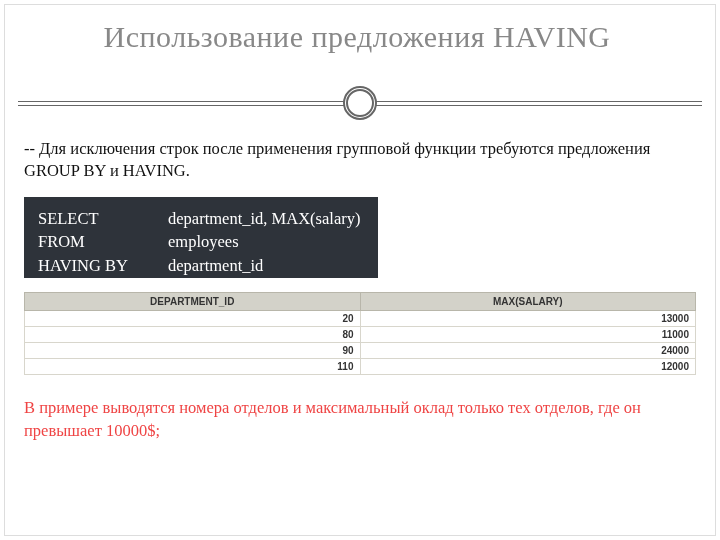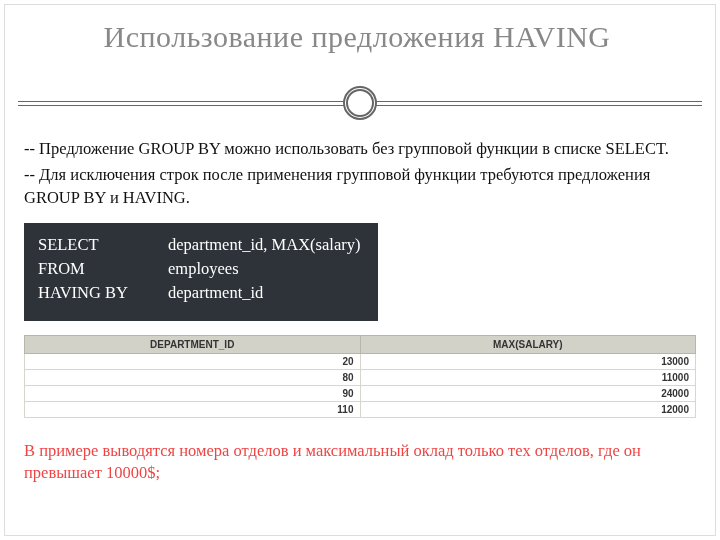--- a/index.html
+++ b/index.html
@@ -14,21 +14,21 @@
   }
   .divider .lines::before { top: -2px; }
   .divider .lines::after { top: 2px; }
   .divider .ring {
     position: absolute; left: 50%; top: 50%; transform: translate(-50%,-50%);
     width: 34px; height: 34px; border: 5px double #666; border-radius: 50%; background: #fff;
   }
   .body { padding: 18px 24px 0 24px; }
   .para { font-size: 16.5px; line-height: 1.35; color: #111; margin-bottom: 4px; }
   .sql-box {
-    background: #2e333a; color: #fff; display: inline-block; padding: 10px 18px 16px 14px;
+    background: #2e333a; color: #fff; display: inline-block; padding: 10px 18px 0 14px;
     margin-top: 10px; font-size: 16.5px; line-height: 1.45;
   }
   .sql-row { display: flex; }
   .sql-kw { width: 130px; flex: none; }
   .tbl-img { margin-top: 14px; }
   .tbl { width: 672px; border-collapse: collapse; font-family: Arial, sans-serif; font-size: 10px; }
   .tbl th { background: #d3d2c9; border: 1px solid #b8b6aa; color: #333; font-weight: bold; padding: 3px 6px; text-align: center; width: 50%; }
   .tbl td { background: #fff; border: 1px solid #d8d6cc; padding: 2px 6px; text-align: right; color: #333; font-weight: bold; }
   .note { margin-top: 22px; font-size: 16.5px; line-height: 1.35; color: #ef4444; }
   .frame { position: absolute; inset: 4px; border: 1px solid #ddd; pointer-events: none; }
@@ -42,21 +42,20 @@
   <div class="title-wrap">
     <h1 class="title">Использование предложения HAVING</h1>
   </div>
 
   <div class="divider">
     <div class="lines"></div>
     <div class="ring"></div>
   </div>
 
   <div class="body">
-    <p class="para">-- Предложение GROUP BY можно использовать без групповой функции в списке SELECT.</p>
     <p class="para">-- Для исключения строк после применения групповой функции требуются предложения GROUP BY и HAVING.</p>
 
     <div class="sql-box">
       <div class="sql-row">
         <span class="sql-kw">SELECT</span>
         <span>department_id, MAX(salary)</span>
       </div>
       <div class="sql-row">
         <span class="sql-kw">FROM</span>
         <span>employees</span>

